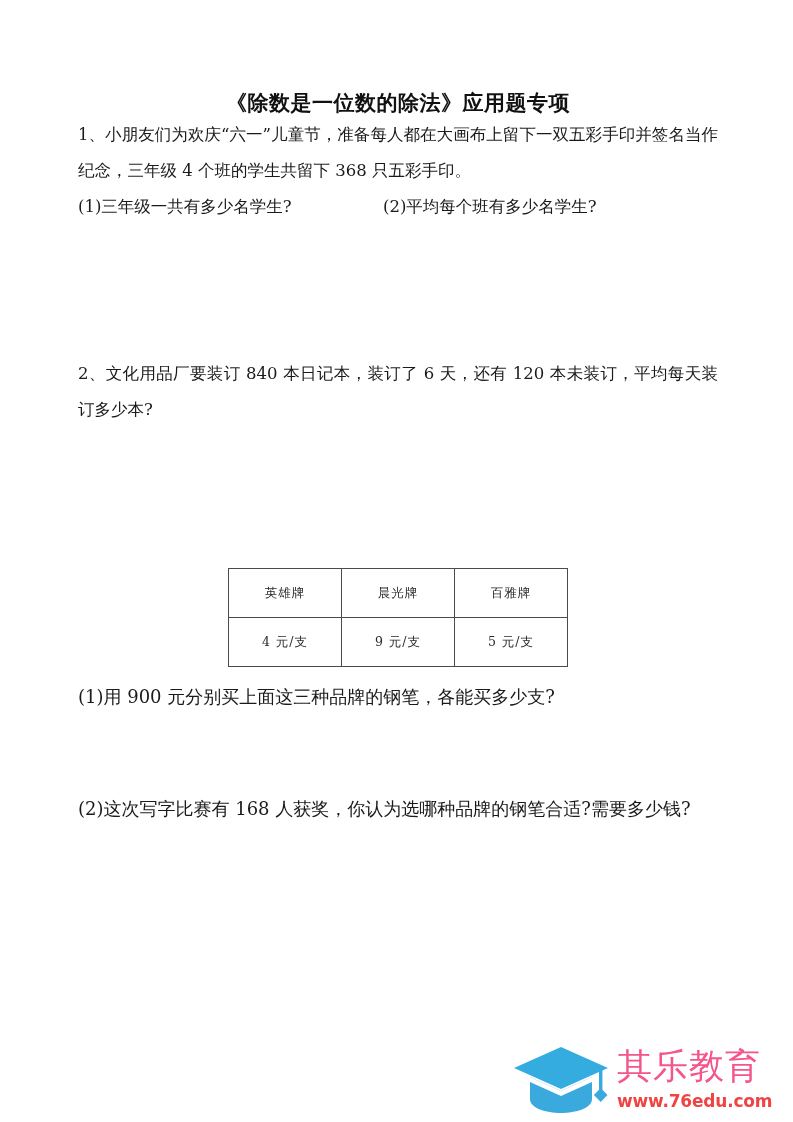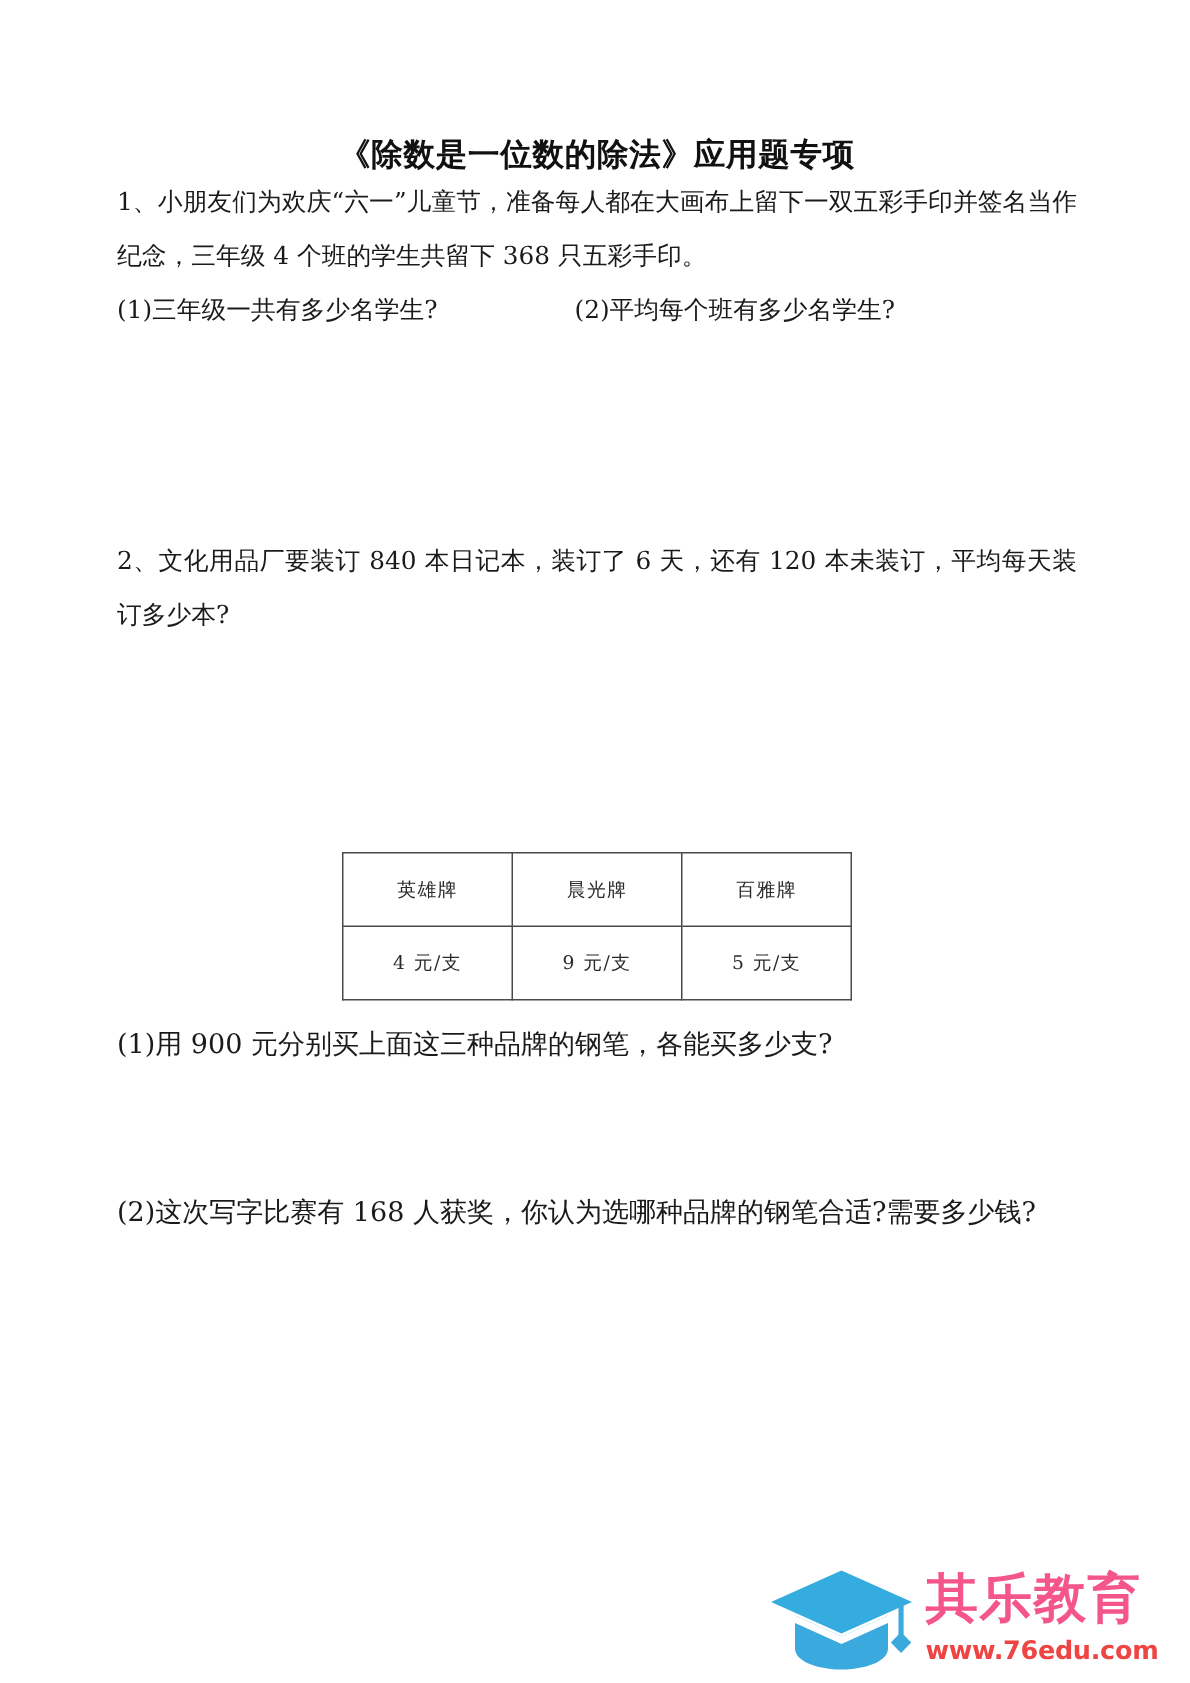--- a/index.html
+++ b/index.html
@@ -125,21 +125,21 @@
   }
   .logo-text-wrap {
     position: absolute;
     left: 104px;
     top: 0;
     width: 165px;
     height: 78px;
   }
   .logo-brand {
     font-family: "DejaVu Sans", "Liberation Sans", sans-serif;
-    font-weight: bold;
+    font-weight: normal;
     font-size: 35px;
     line-height: 46px;
     letter-spacing: 1px;
     white-space: nowrap;
     margin: 0;
     padding-top: 3px;
   }
   .logo-url {
     font-family: "DejaVu Sans", "Liberation Sans", sans-serif;
     font-weight: bold;

